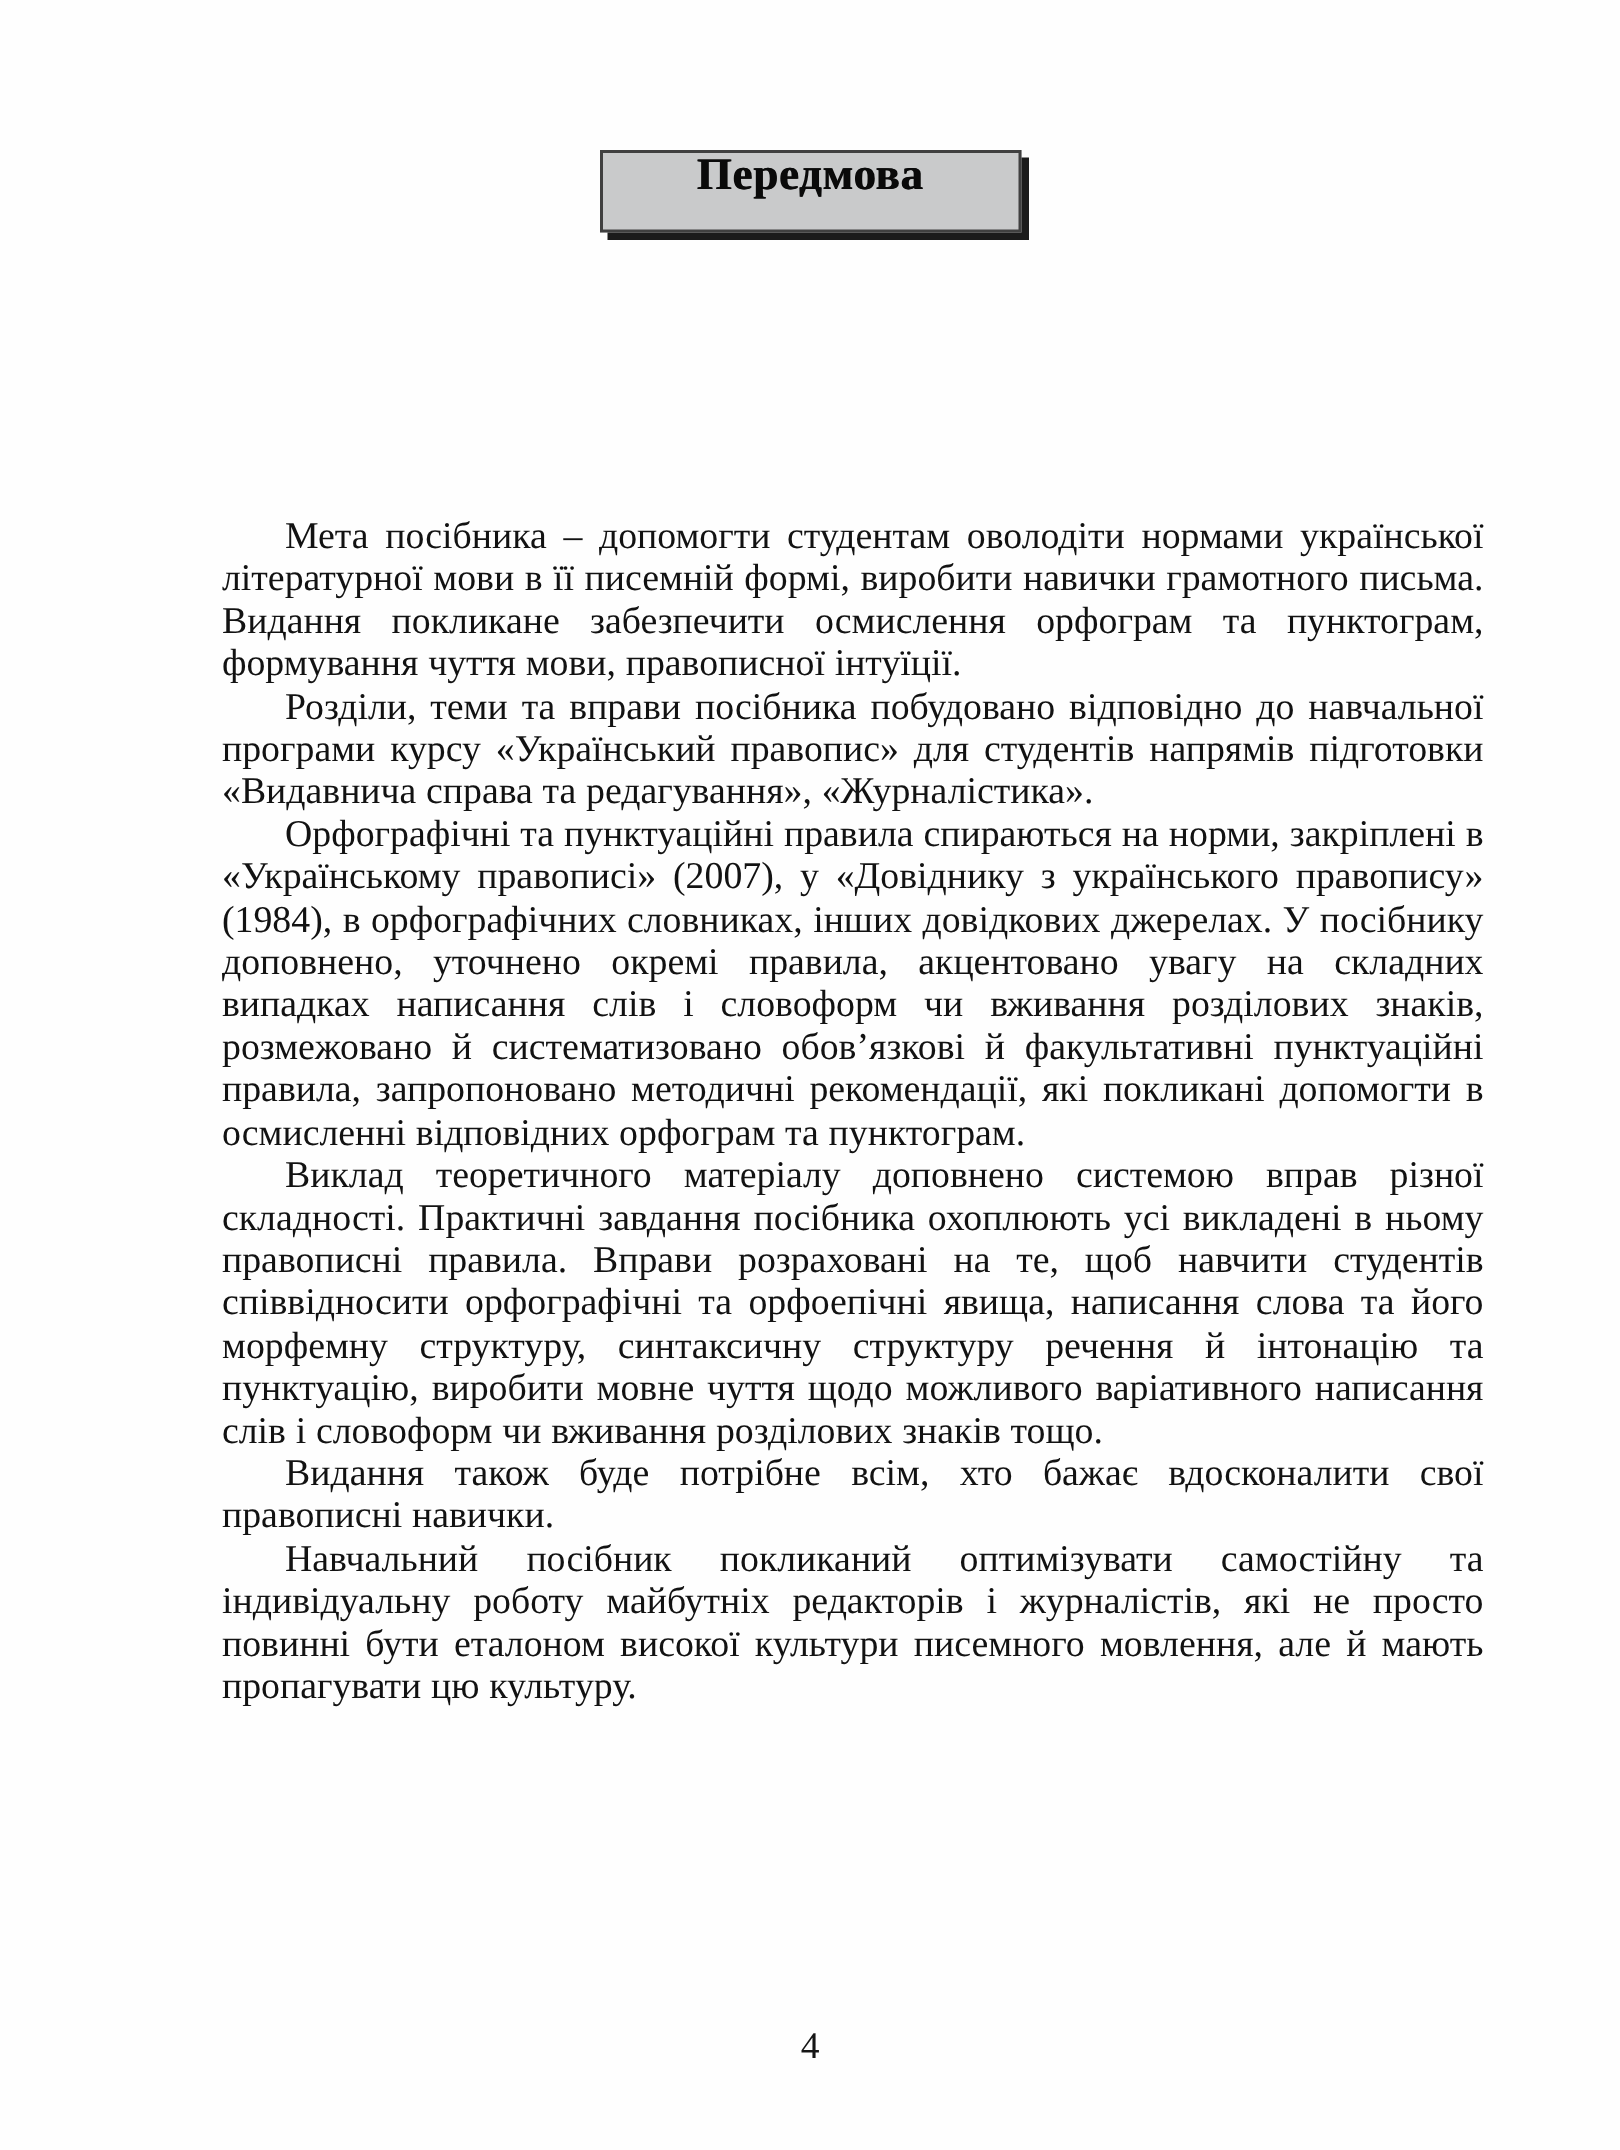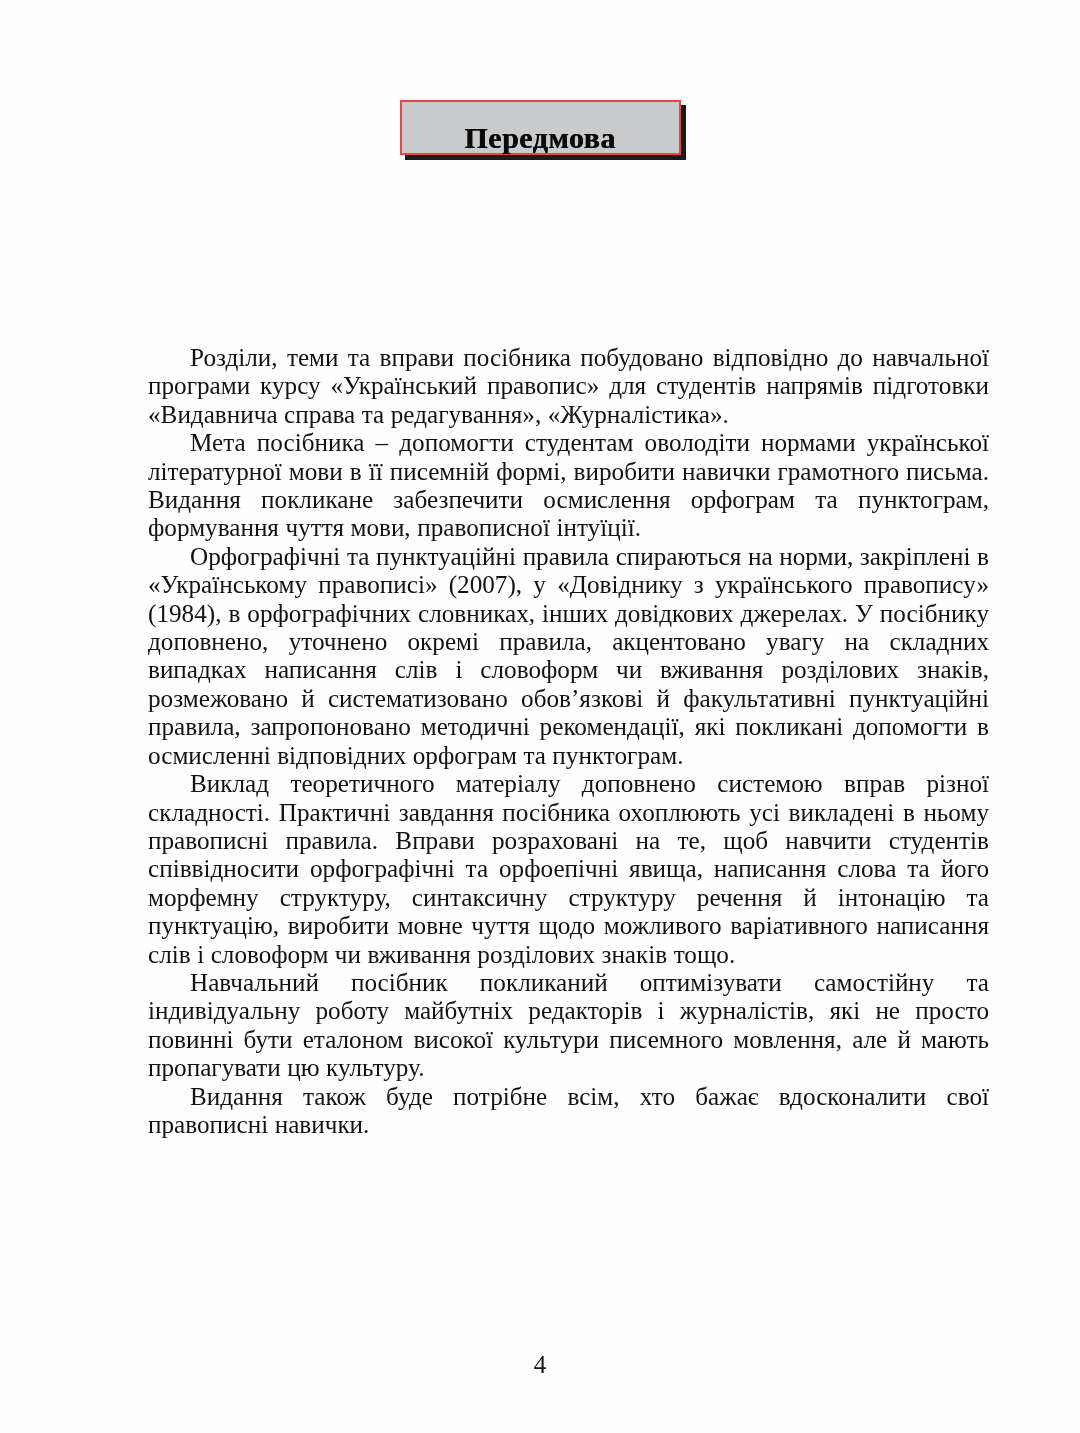--- a/index.html
+++ b/index.html
@@ -30,24 +30,24 @@
     width: 1080px;
     display: flex;
     justify-content: center;
   }
   .heading-box {
     position: relative;
     box-sizing: border-box;
     width: 281px;
     height: 55px;
     background: #c9cacb;
-    border: 2px solid #ef4444;
+    border: 2px solid #404040;
     box-shadow: 5px 5px 0 0 #1b1b1b;
     display: flex;
-    align-items: flex-end;
+    align-items: flex-start;
     justify-content: center;
   }
   .heading-text {
     font-weight: bold;
     font-size: 30px;
     line-height: 1;
     letter-spacing: 0.5px;
     color: #0a0a0a;
     white-space: nowrap;
     text-shadow: 0.5px 0 0 #0a0a0a;
@@ -88,23 +88,23 @@
 
 <div class="page">
 
   <div class="heading-wrap">
     <div class="heading-box">
       <span class="heading-text">Передмова</span>
     </div>
   </div>
 
   <div class="body-col">
+    <p class="para">Мета посібника – допомогти студентам оволодіти нормами української літературної мови в її писемній формі, виробити навички грамотного письма. Видання покликане забезпечити осмислення орфограм та пунктограм, формування чуття мови, правописної інтуїції.</p>
     <p class="para">Розділи, теми та вправи посібника побудовано відповідно до навчальної програми курсу «Український правопис» для студентів напрямів підготовки «Видавнича справа та редагування», «Журналістика».</p>
-    <p class="para">Мета посібника – допомогти студентам оволодіти нормами української літературної мови в її писемній формі, виробити навички грамотного письма. Видання покликане забезпечити осмислення орфограм та пунктограм, формування чуття мови, правописної інтуїції.</p>
     <p class="para">Орфографічні та пунктуаційні правила спираються на норми, закріплені в «Українському правописі» (2007), у «Довіднику з українського правопису» (1984), в орфографічних словниках, інших довідкових джерелах. У посібнику доповнено, уточнено окремі правила, акцентовано увагу на складних випадках написання слів і словоформ чи вживання розділових знаків, розмежовано й систематизовано обовʼязкові й факультативні пунктуаційні правила, запропоновано методичні рекомендації, які покликані допомогти в осмисленні відповідних орфограм та пунктограм.</p>
     <p class="para">Виклад теоретичного матеріалу доповнено системою вправ різної складності. Практичні завдання посібника охоплюють усі викладені в ньому правописні правила. Вправи розраховані на те, щоб навчити студентів співвідносити орфографічні та орфоепічні явища, написання слова та його морфемну структуру, синтаксичну структуру речення й інтонацію та пунктуацію, виробити мовне чуття щодо можливого варіативного написання слів і словоформ чи вживання розділових знаків тощо.</p>
+    <p class="para">Видання також буде потрібне всім, хто бажає вдосконалити свої правописні навички.</p>
     <p class="para">Навчальний посібник покликаний оптимізувати самостійну та індивідуальну роботу майбутніх редакторів і журналістів, які не просто повинні бути еталоном високої культури писемного мовлення, але й мають пропагувати цю культуру.</p>
-    <p class="para">Видання також буде потрібне всім, хто бажає вдосконалити свої правописні навички.</p>
   </div>
 
   <div class="folio">4</div>
 
 </div>
 
 </body></html>

